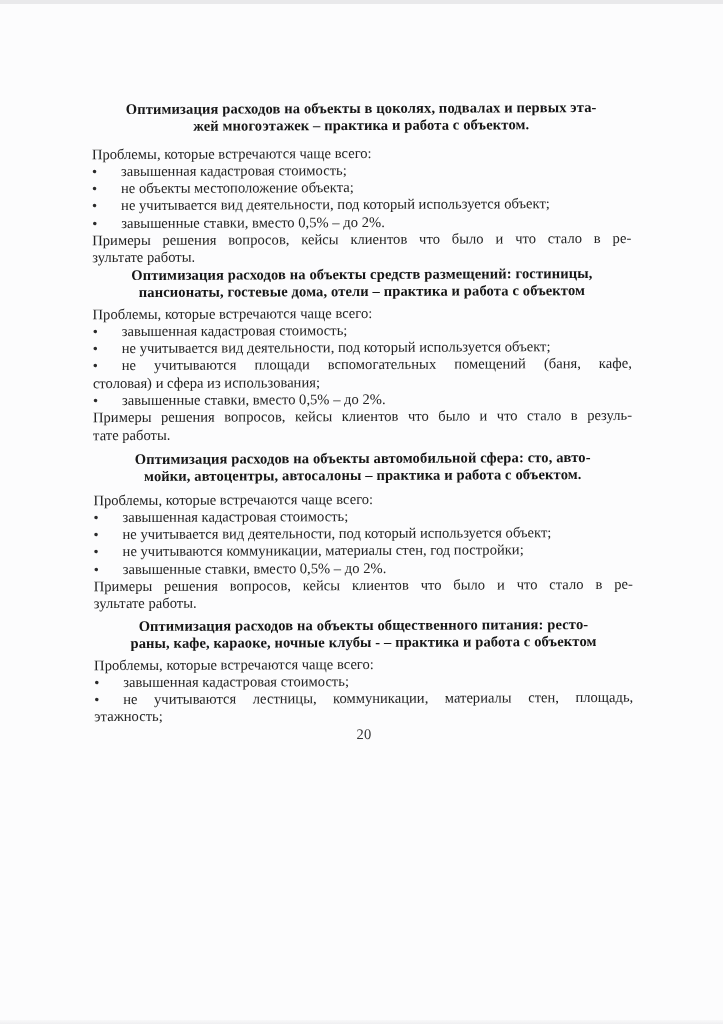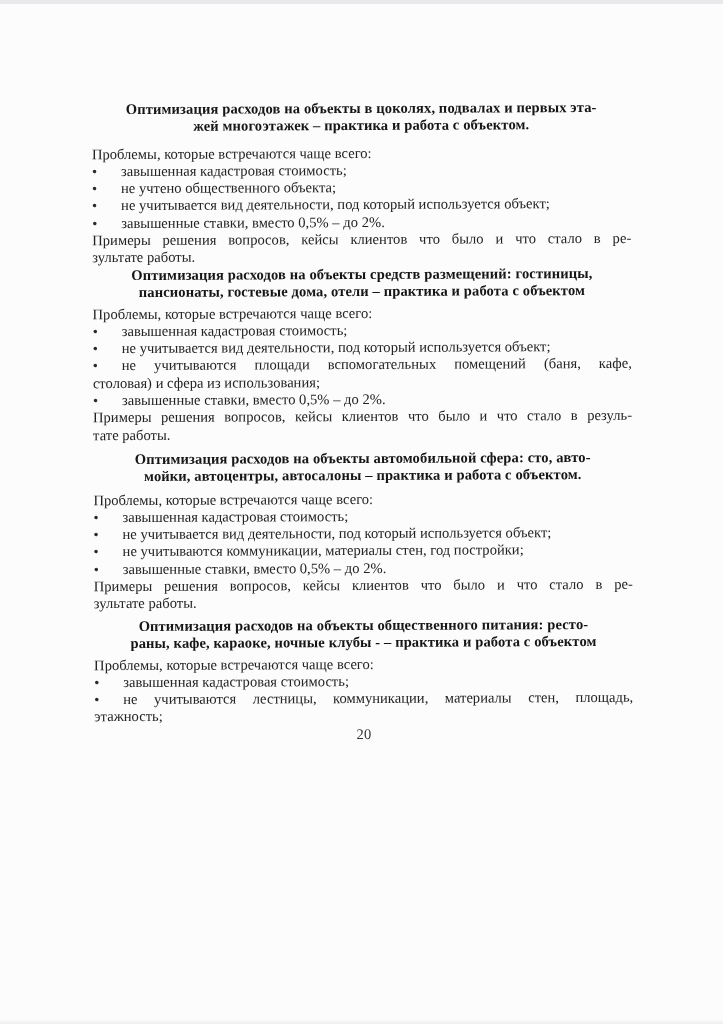--- a/index.html
+++ b/index.html
@@ -53,21 +53,21 @@
 <div class="page">
   <div class="content">
 
     <section class="sec s1">
       <div class="hgroup">
         <div class="hline">Оптимизация расходов на объекты в цоколях, подвалах и первых эта-</div>
         <div class="hline">жей многоэтажек – практика и работа с объектом.</div>
       </div>
       <div class="pline">Проблемы, которые встречаются чаще всего:</div>
       <div class="bline"><span class="bm">•</span><span>завышенная кадастровая стоимость;</span></div>
-      <div class="bline"><span class="bm">•</span><span>не учтено общественного объекта;</span></div>
+      <div class="bline"><span class="bm">•</span><span>не объекты местоположение объекта;</span></div>
       <div class="bline"><span class="bm">•</span><span>не учитывается вид деятельности, под который используется объект;</span></div>
       <div class="bline"><span class="bm">•</span><span>завышенные ставки, вместо 0,5% – до 2%.</span></div>
       <div class="pline j">Примеры решения вопросов, кейсы клиентов что было и что стало в ре-</div>
       <div class="pline">зультате работы.</div>
     </section>
 
     <section class="sec s2">
       <div class="hgroup">
         <div class="hline">Оптимизация расходов на объекты средств размещений: гостиницы,</div>
         <div class="hline">пансионаты, гостевые дома, отели – практика и работа с объектом</div>

